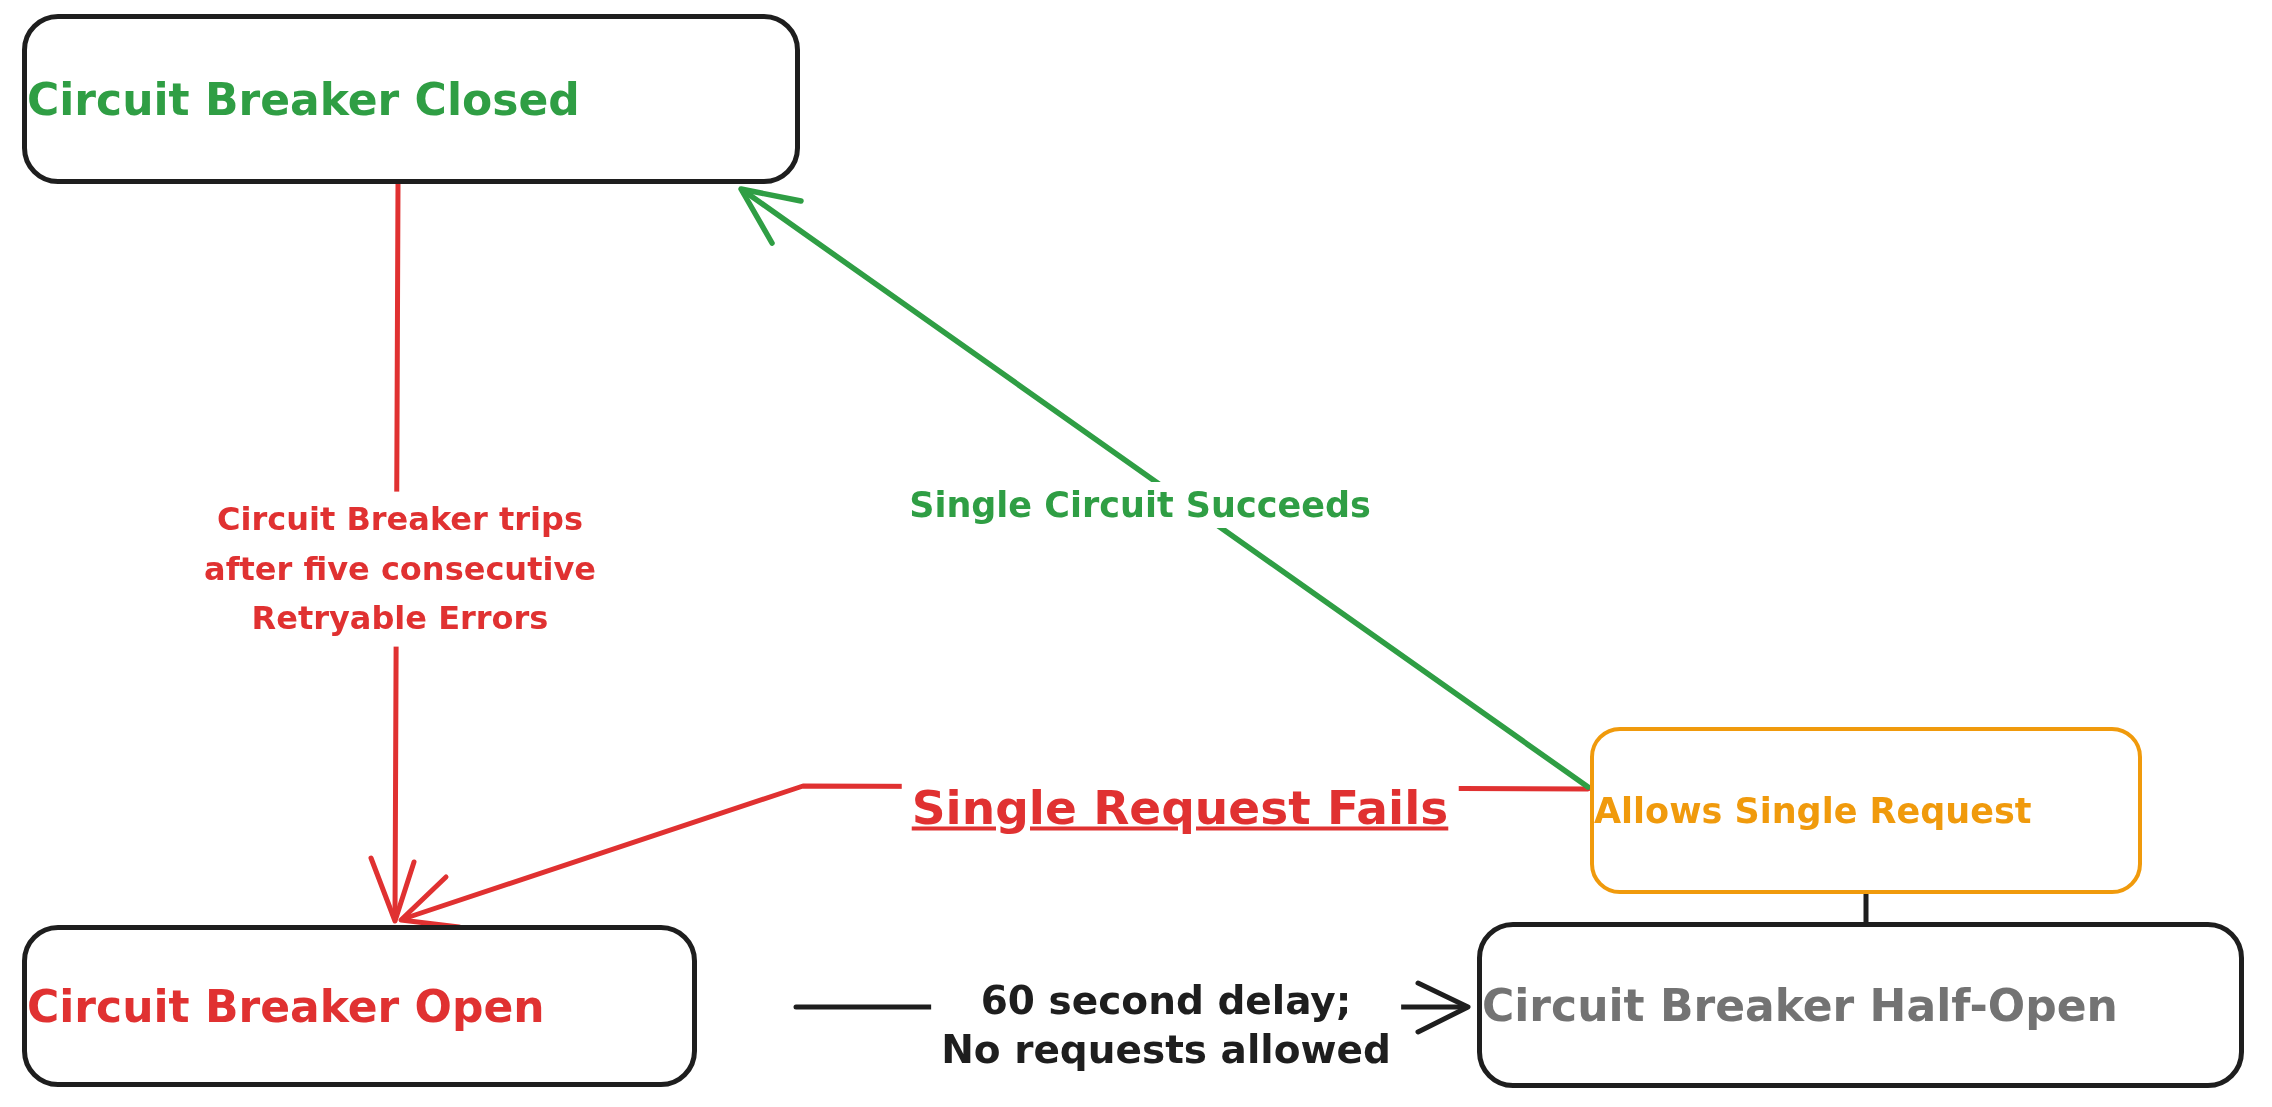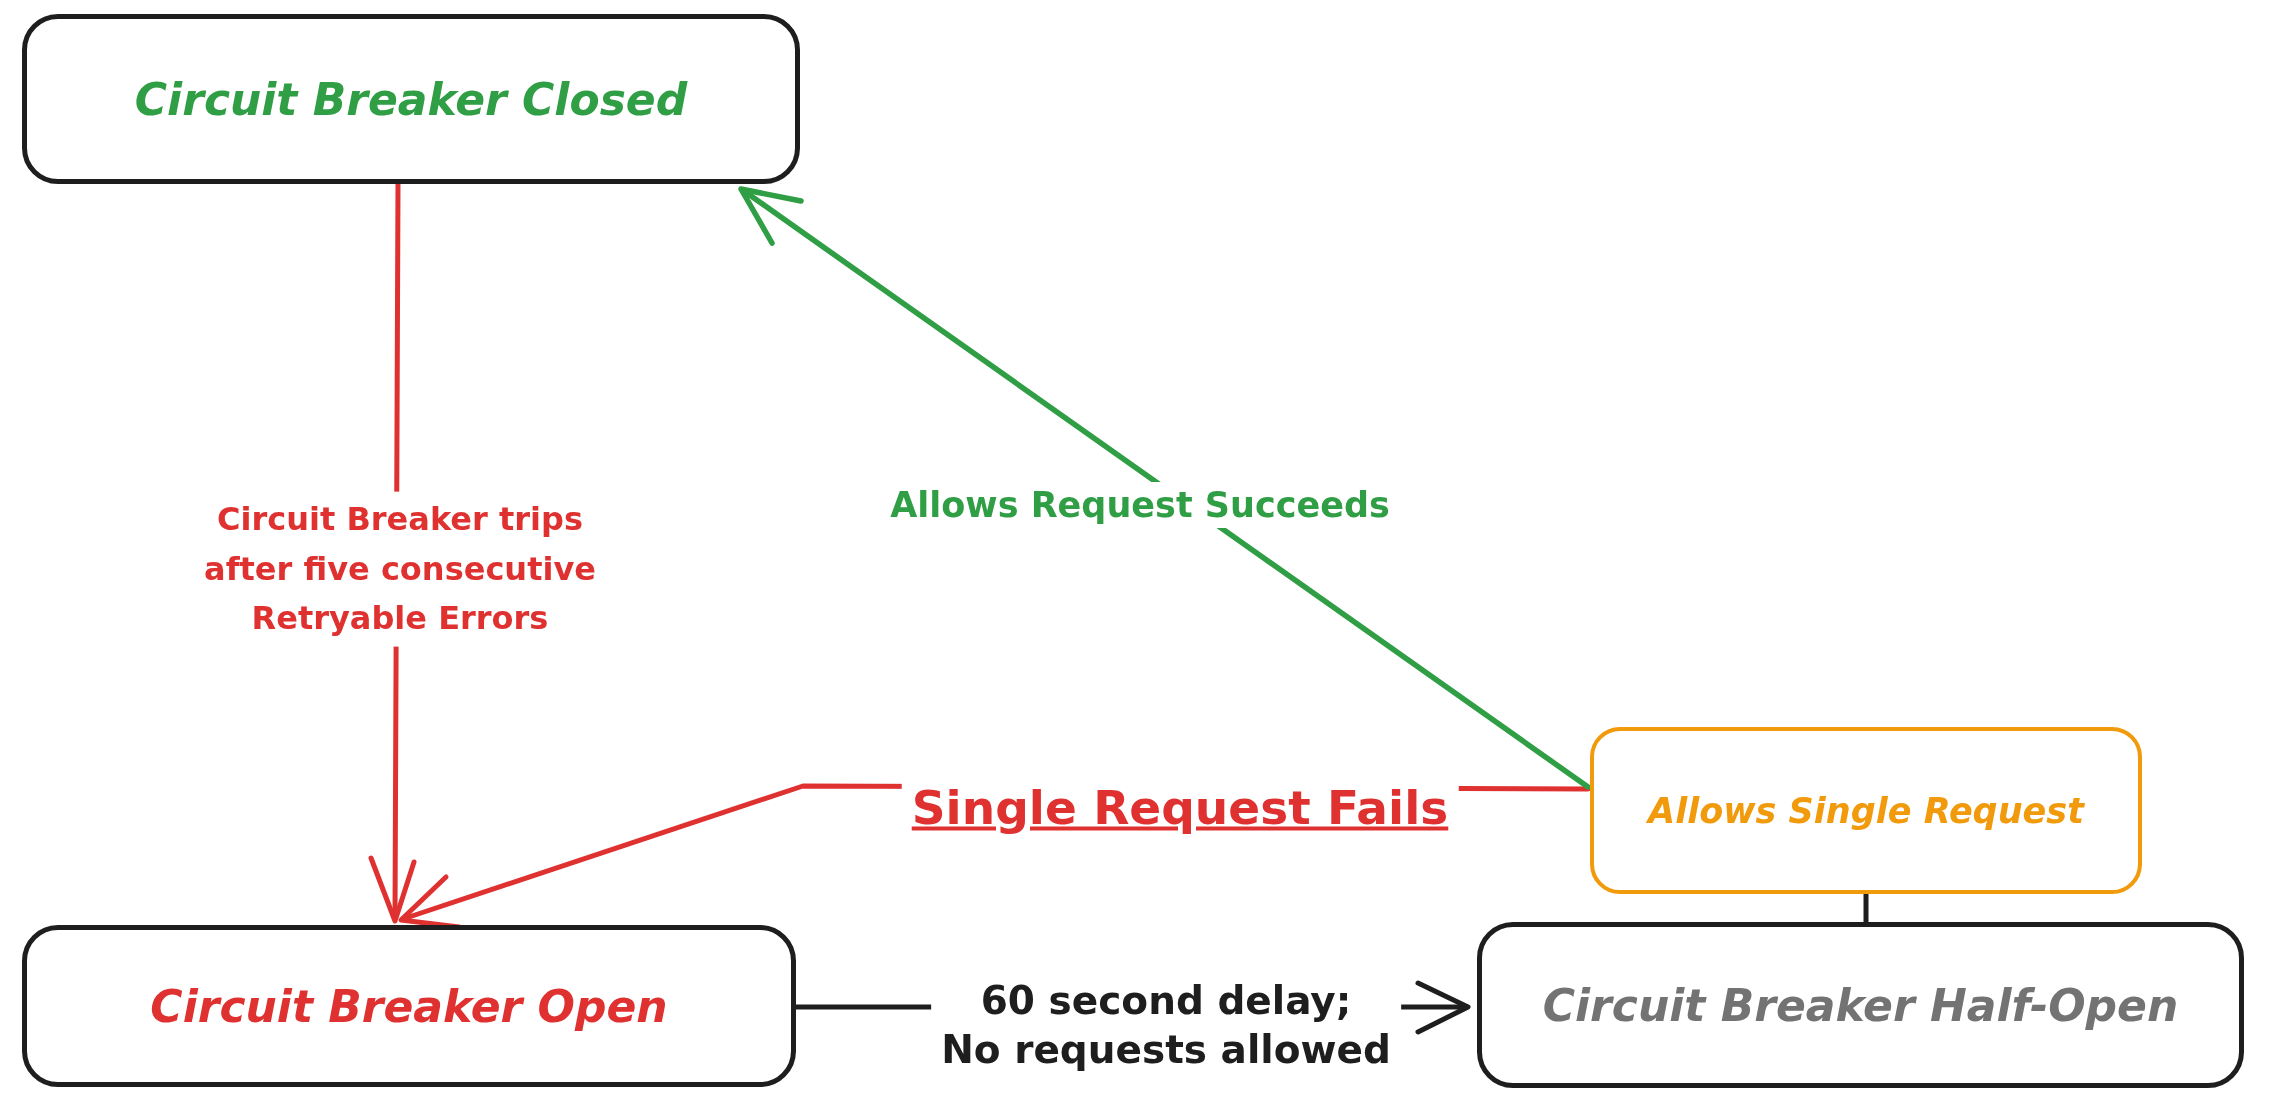--- a/index.html
+++ b/index.html
@@ -11,31 +11,30 @@
     overflow:hidden;
   }
   .connector-layer { position:absolute; left:0; top:0; width:2272px; height:1107px; }
   .connector-layer path { fill:none; stroke-linecap:round; stroke-linejoin:round; }
   .stroke-red   { stroke:#e03131; stroke-width:5; }
   .stroke-green { stroke:#2f9e44; stroke-width:5.5; }
   .stroke-ink   { stroke:#1e1e1e; stroke-width:5; }
 
   .node {
     position:absolute;
-    display:flex; align-items:center; justify-content:center;
+    display:flex; align-items:center; 
     box-sizing:border-box;
     background:#ffffff;
     border:5px solid #1e1e1e;
     border-radius:36px;
     font-weight:bold;
     text-align:center;
-    font-style:italic;
   }
   .node-closed   { left:22px;   top:14px;  width:778px; height:170px; font-size:44px; color:#2f9e44; }
-  .node-open     { left:22px;   top:925px; width:774px; height:162px; font-size:44px; color:#e03131; }
+  .node-open     { left:22px;   top:925px; width:675px; height:162px; font-size:44px; color:#e03131; }
   .node-halfopen { left:1477px; top:922px; width:767px; height:166px; font-size:44px; color:#737373; }
   .node-allows   {
     left:1590px; top:727px; width:552px; height:167px;
     border:4px solid #f09a0c; border-radius:30px;
     font-size:35px; color:#f09a0c;
   }
 
   .edge-label {
     position:absolute;
     transform:translate(-50%,-50%);
@@ -94,20 +93,20 @@
   </div>
 
   <div class="node node-allows">
     <span>Allows Single Request</span>
   </div>
 
   <div class="edge-label label-trips">Circuit Breaker trips
 after five consecutive
 Retryable Errors</div>
 
-  <div class="edge-label label-succeeds">Allows Request Succeeds</div>
+  <div class="edge-label label-succeeds">Single Circuit Succeeds</div>
 
   <div class="edge-label label-fails">Single Request Fails</div>
 
   <div class="edge-label label-delay">60 second delay;
 No requests allowed</div>
 
 </div>
 
 </body></html>

